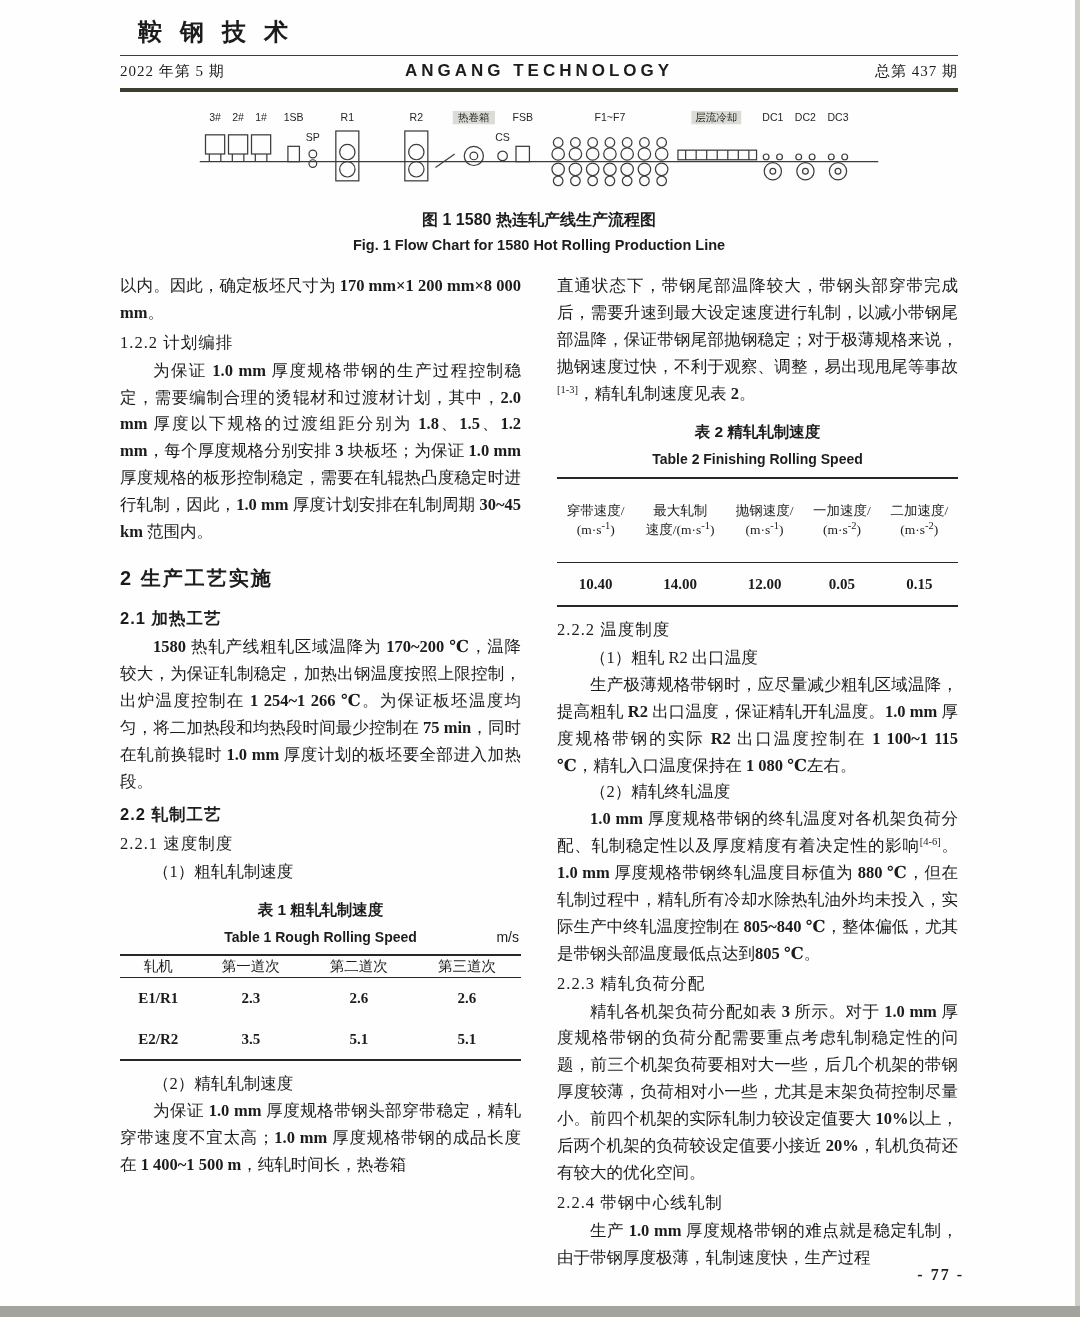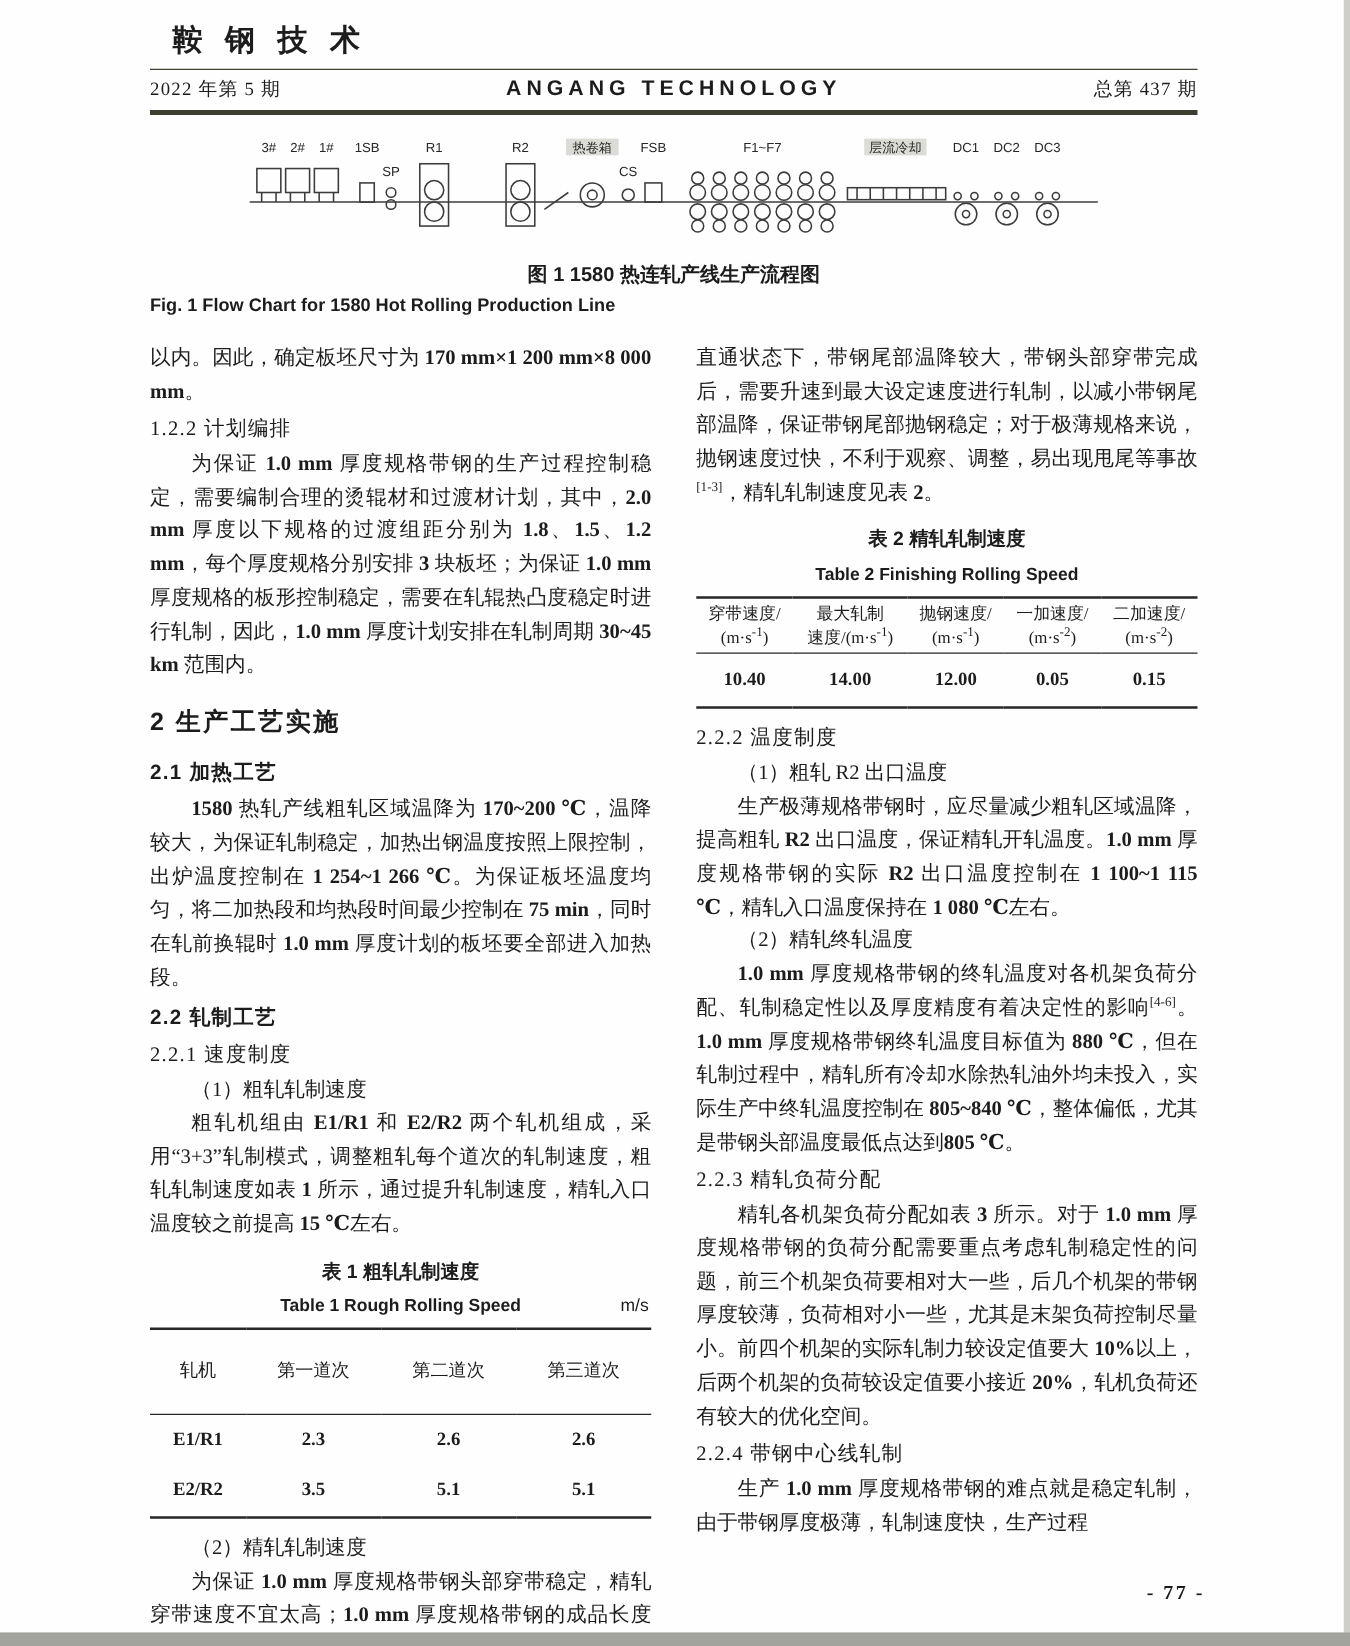--- a/index.html
+++ b/index.html
@@ -43,21 +43,21 @@
   
   .figure { padding: 14px 0 4px; }
   svg.diagram { display: block; margin: 0 auto; width: 690px; height: 96px; }
   .dg-stroke line, .dg-stroke rect, .dg-stroke circle { fill: none; stroke: #3c3c3c; stroke-width: 1.3; }
   .dg-chip { fill: #dcdcd6; }
   .dg-text text {
     fill: #262626; font-family: "Liberation Sans", sans-serif;
     font-size: 11px; text-anchor: middle;
   }
   .fig-cap-cn { text-align:center; font-weight:bold; font-size:16px; font-family:"Liberation Sans",sans-serif; margin-top:8px; }
-  .fig-cap-en { text-align:left; font-weight:bold; font-size:14.5px; font-family:"Liberation Sans",sans-serif; margin-top:6px; }
+  .fig-cap-en { text-align:center; font-weight:bold; font-size:14.5px; font-family:"Liberation Sans",sans-serif; margin-top:6px; }
 
   
   .columns { display: flex; gap: 36px; margin-top: 16px; }
   .col { width: 404px; font-size: 16.5px; line-height: 1.63; text-align: justify; }
   p.para { text-indent: 2em; }
   p.cont { text-indent: 0; }
   .h-l2 { font-size: 20px; font-weight: bold; font-family: "Liberation Sans", sans-serif; margin: 16px 0 10px; letter-spacing: 2px; }
   .h-l3 { font-size: 16.5px; font-weight: bold; font-family: "Liberation Sans", sans-serif; margin: 5px 0 3px; letter-spacing: 1px; }
   .h-l4 { font-size: 16.5px; font-weight: normal; margin: 3px 0 1px; letter-spacing: 1px; }
   .col b { font-weight: bold; }
@@ -66,25 +66,25 @@
   
   .table-block { margin: 12px 0 10px; }
   .tbl-cap-cn { text-align:center; font-weight:bold; font-size:15.5px; font-family:"Liberation Sans",sans-serif; }
   .tbl-cap-en-row { position:relative; text-align:center; font-weight:bold; font-size:14px; font-family:"Liberation Sans",sans-serif; margin:3px 0 6px; }
   .tbl-unit { position:absolute; right:2px; bottom:0; font-weight:normal; font-size:14px; }
   table.data-table {
     width: 100%; border-collapse: collapse;
     border-top: 2px solid #272727; border-bottom: 2px solid #272727;
   }
   .data-table th {
-    font-weight: normal; font-size: 14.5px; padding: 23px 2px;
+    font-weight: normal; font-size: 14.5px; padding: 0 2px;
     border-bottom: 1.2px solid #272727; white-space: pre-line;
     line-height: 1.45; text-align: center;
   }
-  .data-table.t2 th { font-size: 13.5px; padding: 2px 1px; }
+  .data-table.t2 th { font-size: 13.5px; padding: 22px 1px; }
   .data-table td { font-weight: bold; font-size: 15px; padding: 8px 2px; text-align: center; }
   .data-table.t2 td { padding: 9px 2px; }
 
   
   .page-number {
     position: absolute; right: 112px; bottom: 22px;
     font-size: 16px; font-weight: bold; letter-spacing: 2px;
   }
 </style>
 </head>
@@ -217,21 +217,20 @@
       <div class="col">
         <p class="cont">以内。因此，确定板坯尺寸为 <b>170 mm×1 200 mm×8 000 mm</b>。</p>
         <div class="h-l4">1.2.2  计划编排</div>
         <p class="para">为保证 <b>1.0 mm</b> 厚度规格带钢的生产过程控制稳定，需要编制合理的烫辊材和过渡材计划，其中，<b>2.0 mm</b> 厚度以下规格的过渡组距分别为 <b>1.8</b>、<b>1.5</b>、<b>1.2 mm</b>，每个厚度规格分别安排 <b>3</b> 块板坯；为保证 <b>1.0 mm</b> 厚度规格的板形控制稳定，需要在轧辊热凸度稳定时进行轧制，因此，<b>1.0 mm</b> 厚度计划安排在轧制周期 <b>30~45 km</b> 范围内。</p>
         <div class="h-l2">2  生产工艺实施</div>
         <div class="h-l3">2.1  加热工艺</div>
         <p class="para"><b>1580</b> 热轧产线粗轧区域温降为 <b>170~200 ℃</b>，温降较大，为保证轧制稳定，加热出钢温度按照上限控制，出炉温度控制在 <b>1 254~1 266 ℃</b>。为保证板坯温度均匀，将二加热段和均热段时间最少控制在 <b>75 min</b>，同时在轧前换辊时 <b>1.0 mm</b> 厚度计划的板坯要全部进入加热段。</p>
         <div class="h-l3">2.2  轧制工艺</div>
         <div class="h-l4">2.2.1  速度制度</div>
         <p class="para">（1）粗轧轧制速度</p>
-        <p class="para">粗轧机组由 <b>E1/R1</b> 和 <b>E2/R2</b> 两个轧机组成，采用“3+3”轧制模式，调整粗轧每个道次的轧制速度，粗轧轧制速度如表 <b>1</b> 所示，通过提升轧制速度，精轧入口温度较之前提高 <b>15 ℃</b>左右。</p>
 
         <div class="table-block">
           <div class="tbl-cap-cn">表 1  粗轧轧制速度</div>
           <div class="tbl-cap-en-row">
             <span>Table 1   Rough Rolling Speed</span>
             <span class="tbl-unit">m/s</span>
           </div>
           <table class="data-table t1">
             <thead>
               <tr>

